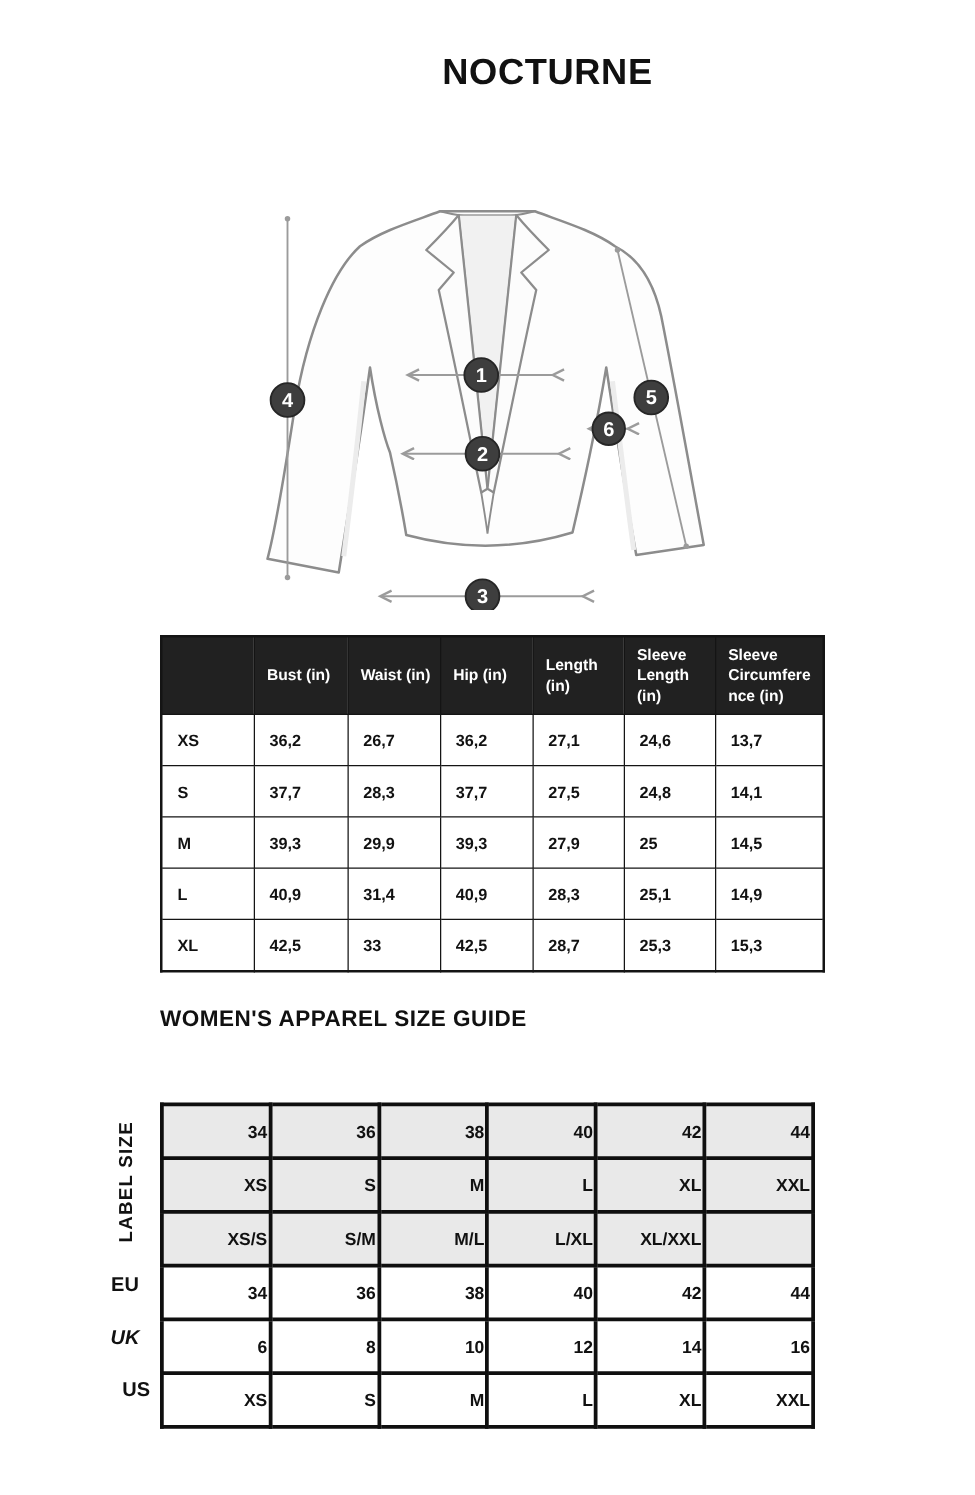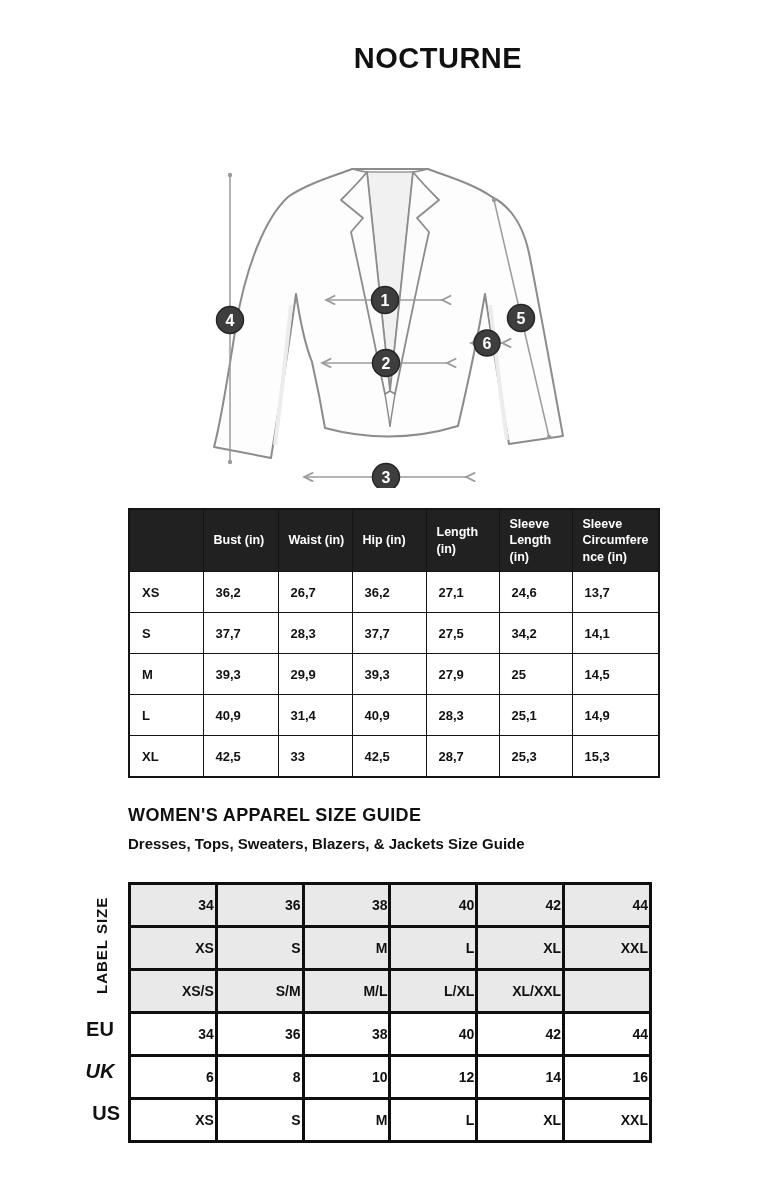--- a/index.html
+++ b/index.html
@@ -36,21 +36,21 @@
   .sg-table td{border:3px solid #0f0f0f;height:38px;text-align:right;
             font-size:14px;font-weight:bold;background:#ffffff;color:#111;}
   .sg-table tr.shaded td{background:var(--shaded-bg,#e9e9e9);}
 
   
   .label-size{position:absolute;left:88px;top:884px;width:26px;height:122px;
             display:flex;align-items:center;justify-content:center;
             writing-mode:vertical-rl;transform:rotate(180deg);
             font-size:15px;font-weight:bold;letter-spacing:1px;white-space:nowrap;}
   .geo-label{position:absolute;left:80px;width:40px;text-align:center;
-            font-size:20px;font-weight:bold;line-height:20px;}
+            font-size:16px;font-weight:bold;line-height:20px;}
   .geo-eu{top:1019px;} .geo-uk{top:1061px;font-style:italic;} .geo-us{top:1103px;text-align:right;}
 </style>
 </head>
 <body>
 
 <div class="page">
 
   <div class="brand">
     <div class="brand-name">NOCTURNE</div>
   </div>
@@ -152,21 +152,21 @@
           <td>27,1</td>
           <td>24,6</td>
           <td>13,7</td>
         </tr>
         <tr>
           <th>S</th>
           <td>37,7</td>
           <td>28,3</td>
           <td>37,7</td>
           <td>27,5</td>
-          <td>34,2</td>
+          <td>24,8</td>
           <td>14,1</td>
         </tr>
         <tr>
           <th>M</th>
           <td>39,3</td>
           <td>29,9</td>
           <td>39,3</td>
           <td>27,9</td>
           <td>25</td>
           <td>14,5</td>
@@ -186,21 +186,20 @@
           <td>33</td>
           <td>42,5</td>
           <td>28,7</td>
           <td>25,3</td>
           <td>15,3</td>
         </tr>
       </tbody>
   </table>
 
   <div class="sg-title">WOMEN'S APPAREL SIZE GUIDE</div>
-  <div class="sg-sub">Dresses, Tops, Sweaters, Blazers, &amp; Jackets Size Guide</div>
 
   <div class="label-size">LABEL SIZE</div>
   <div class="geo-label geo-eu">EU</div>
   <div class="geo-label geo-uk">UK</div>
   <div class="geo-label geo-us">US</div>
 
   <table class="sg-table">
     <tbody>
         <tr class="shaded">
           <td>34</td>

